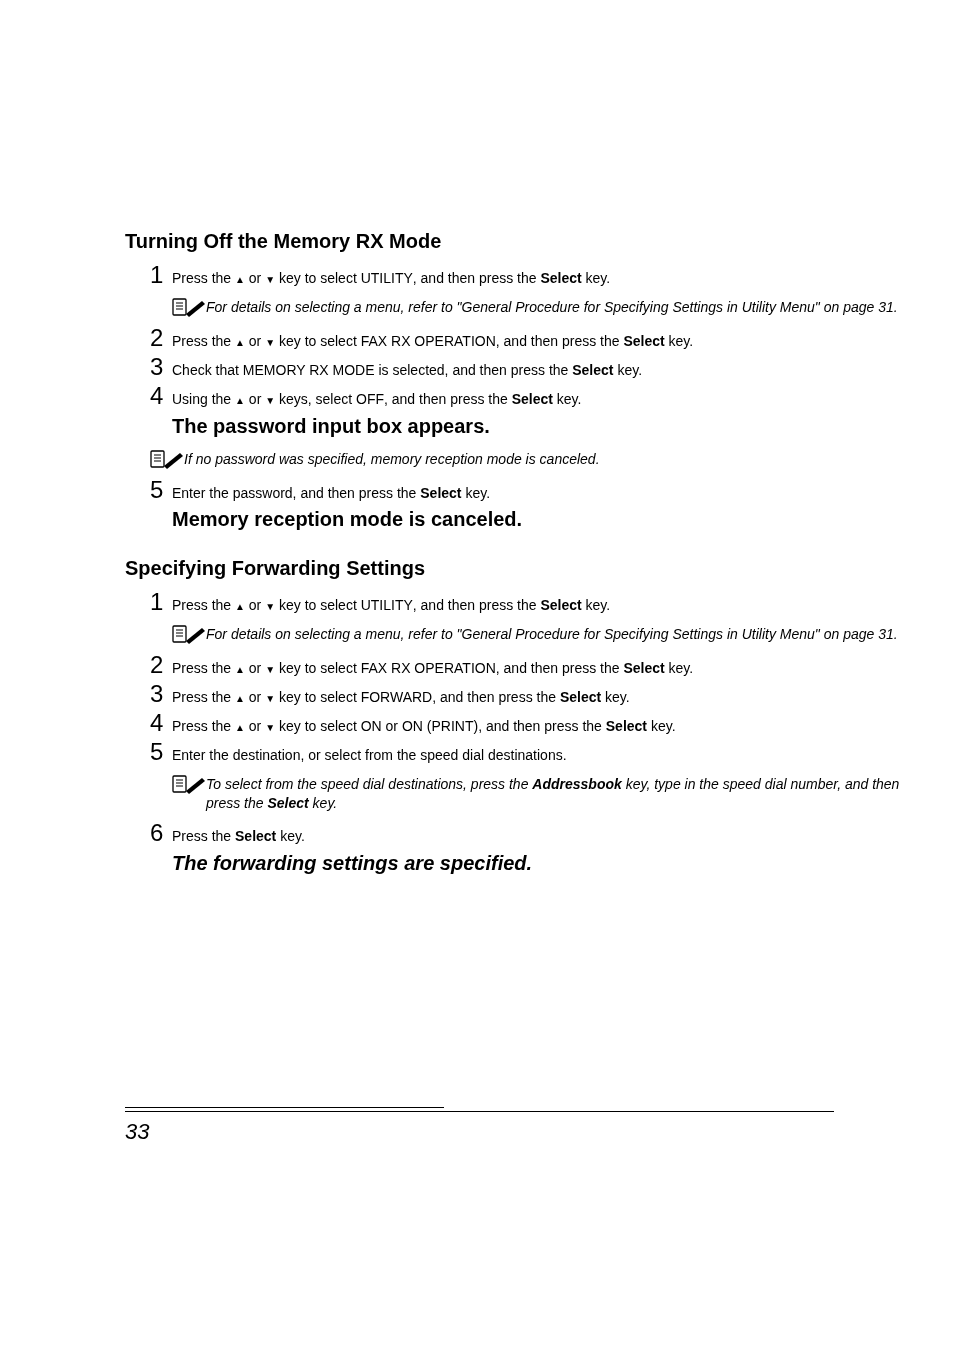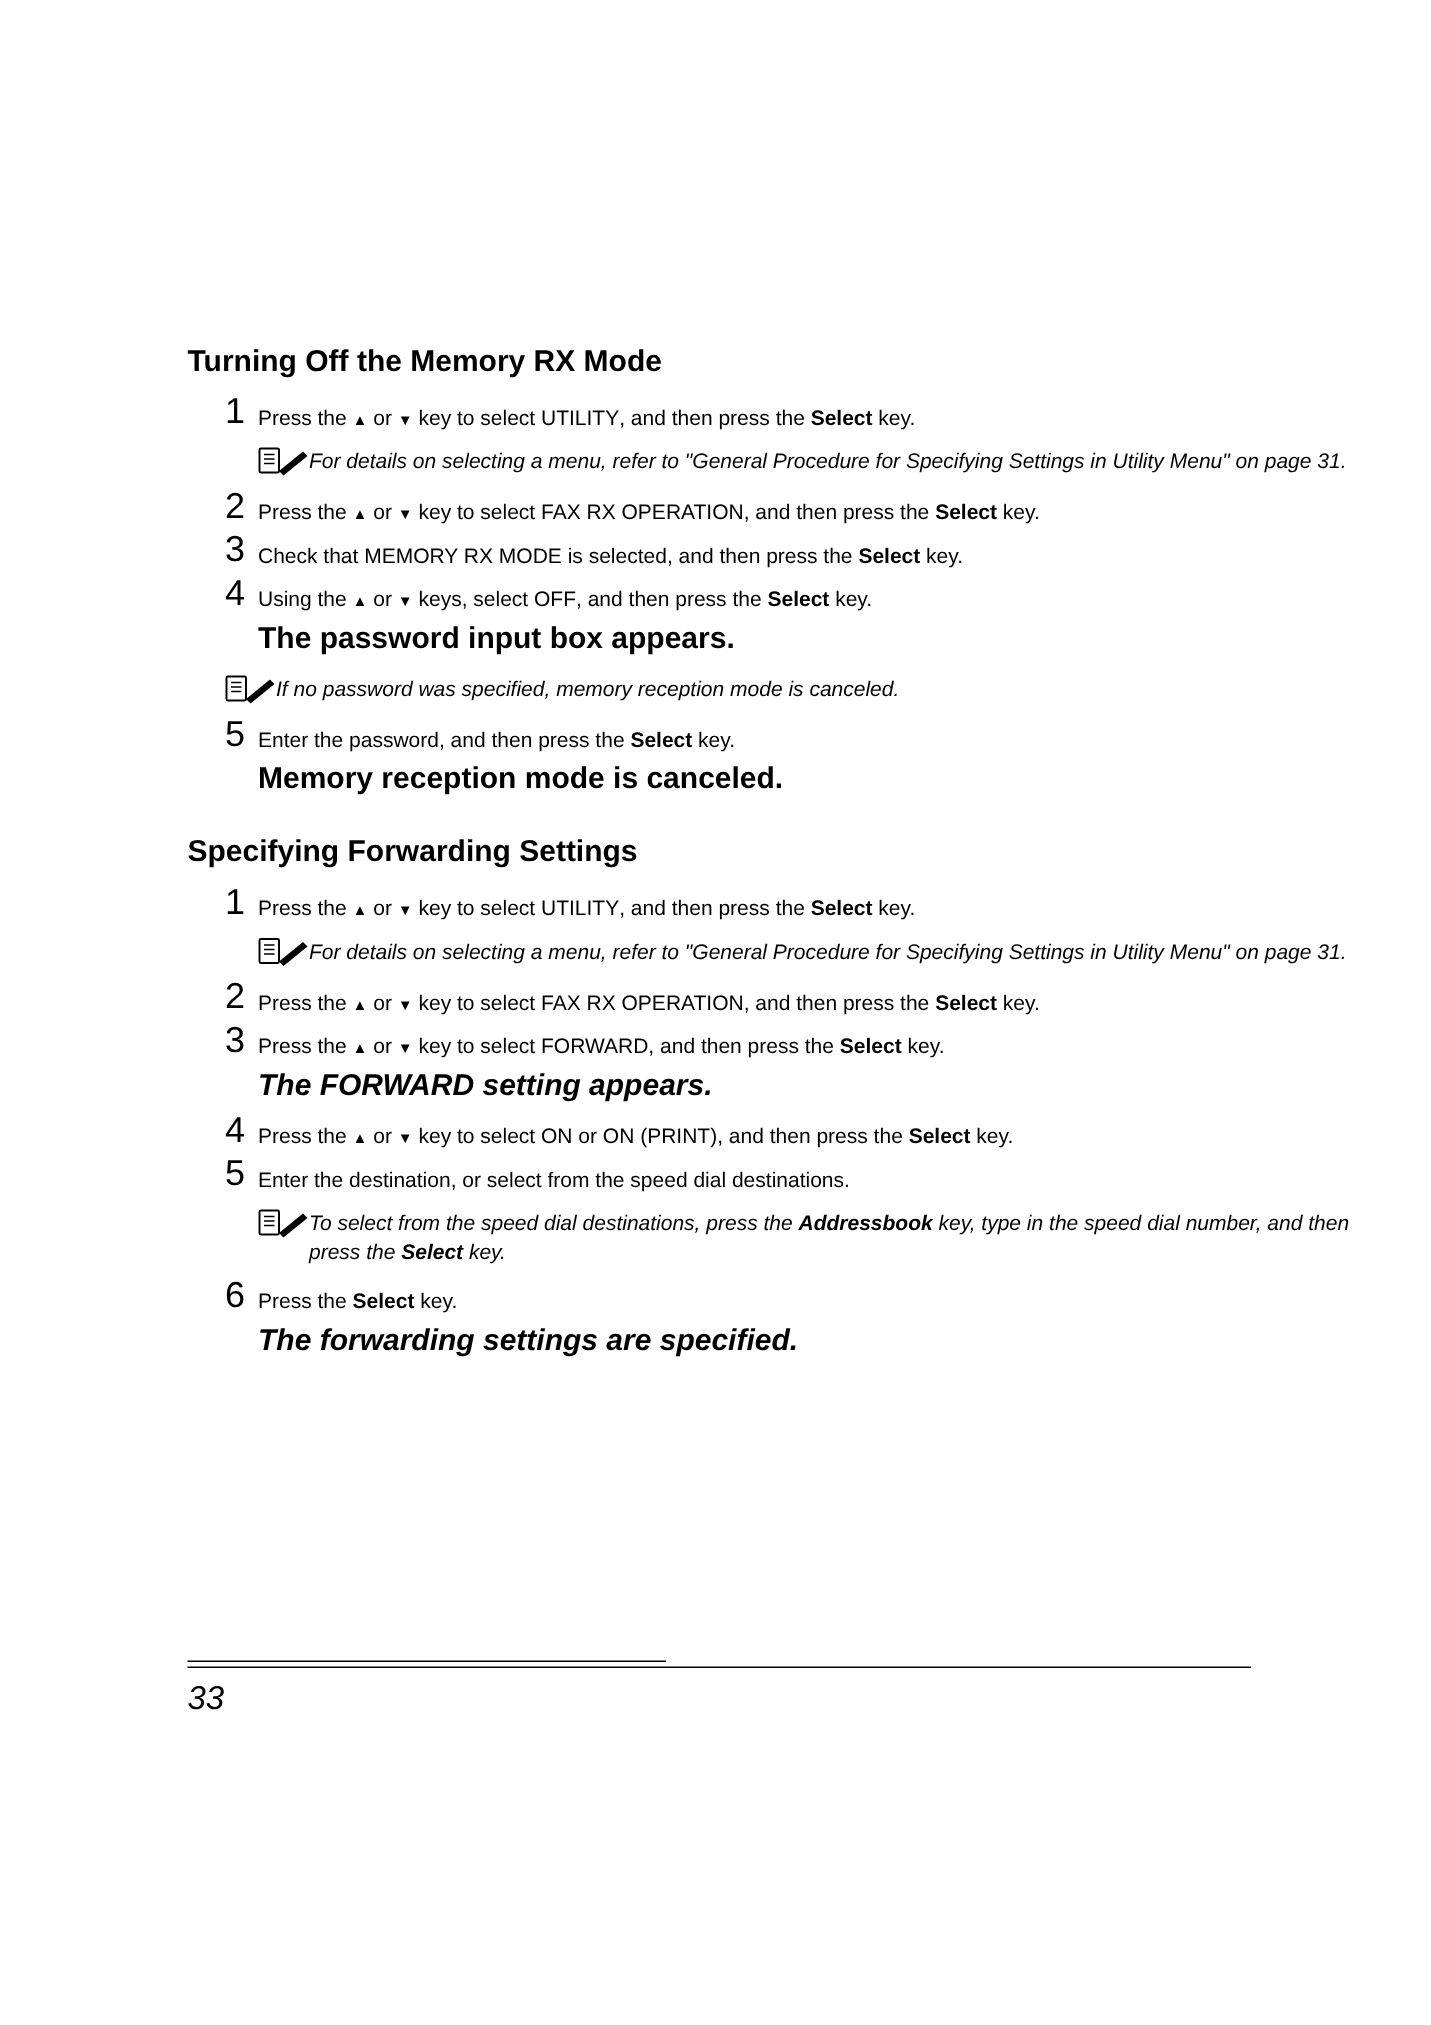--- a/index.html
+++ b/index.html
@@ -218,21 +218,20 @@
         <span>Press the </span><span class="tri-up"></span><span> or </span><span class="tri-dn"></span><span> key to select </span><span class="mono">FAX RX OPERATION</span><span>, and then press the </span><b>Select</b><span> key.</span>
       </div>
     </div>
 
     <div class="step">
       <div class="step-num">3</div>
       <div class="step-body">
         <span>Press the </span><span class="tri-up"></span><span> or </span><span class="tri-dn"></span><span> key to select </span><span class="mono">FORWARD</span><span>, and then press the </span><b>Select</b><span> key.</span>
       </div>
     </div>
-    <div class="sub" style="font-style:italic">The FORWARD setting appears.</div>
 
     <div class="step">
       <div class="step-num">4</div>
       <div class="step-body">
         <span>Press the </span><span class="tri-up"></span><span> or </span><span class="tri-dn"></span><span> key to select </span><span class="mono">ON</span><span> or </span><span class="mono">ON (PRINT)</span><span>, and then press the </span><b>Select</b><span> key.</span>
       </div>
     </div>
 
     <div class="step">
       <div class="step-num">5</div>

